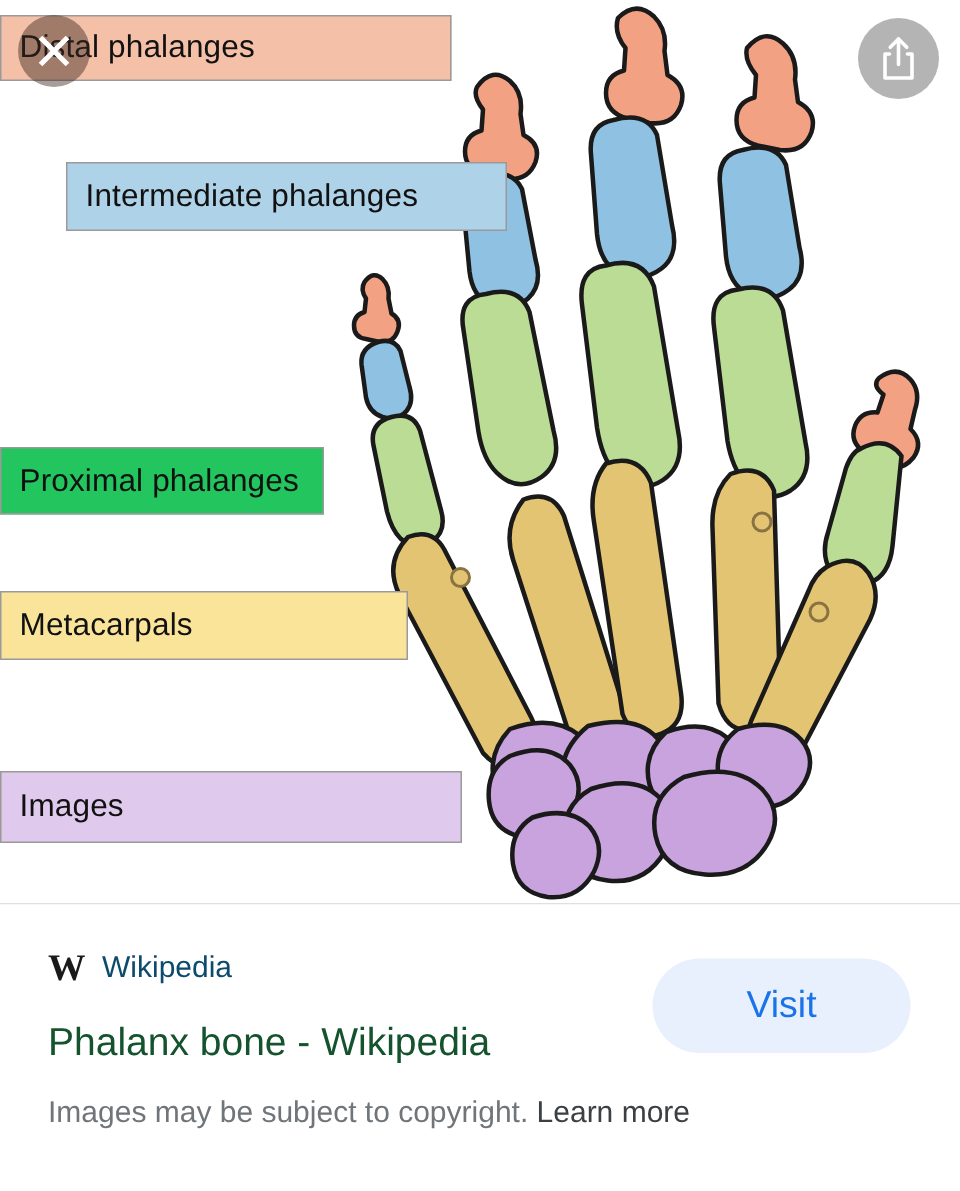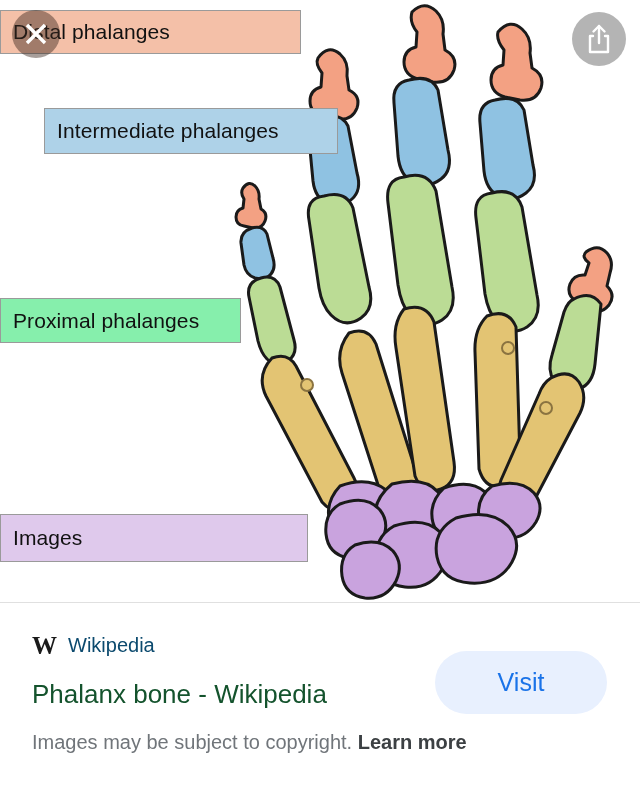--- a/index.html
+++ b/index.html
@@ -32,25 +32,25 @@
     background:#fff; }
   #source-row { position:absolute; left:32px; top:30px; display:flex;
     align-items:center; gap:11px; }
   #wiki-w { font-family:"Liberation Serif", serif; font-size:25px;
     font-weight:700; color:#1a1a1a; line-height:1; }
   #source-name { font-size:20px; color:#0c4a6e; }
   #result-title { position:absolute; left:32px; top:76px; font-size:26px;
     color:#14532d; white-space:nowrap; }
   #copyright { position:absolute; left:32px; top:128px; font-size:20px;
     color:#70757a; white-space:nowrap; }
-  #copyright b { color:#3c4043; font-weight:700; }
+  #copyright b { color:#3c4043; font-weight:400; }
   #visit-btn { position:absolute; right:33px; top:36px; width:172px; height:63px;
     border-radius:32px; background:#e8f0fe; color:#1a73e8; font-size:25px;
     display:flex; align-items:center; justify-content:center; cursor:pointer;
-    border:none; font-family:inherit;margin-top:12px; }
+    border:none; font-family:inherit; }
 </style>
 </head>
 <body>
 
 <div id="viewer">
 
   <div id="image-area">
 
     <svg width="640" height="602" viewBox="0 0 640 602" style="position:absolute;left:0;top:0;">
       <g stroke="#1a1a1a" stroke-width="3" stroke-linejoin="round" stroke-linecap="round">
@@ -99,24 +99,27 @@
     </svg>
 
     <div class="legend-band" style="left:0px;top:10px;width:301px;height:44px;background:#F4C0A8;">
       <span>Distal phalanges</span>
     </div>
 
     <div class="legend-band" style="left:0px;top:108px;width:294px;height:46px;background:#AED2E8;margin-left:44px;">
       <span>Intermediate phalanges</span>
     </div>
 
-    <div class="legend-band" style="left:0px;top:298px;width:241px;height:45px;background:#86efac;">
+    <div class="legend-band" style="left:0px;top:298px;width:216px;height:45px;background:#22c55e;">
       <span>Proximal phalanges</span>
     </div>
 
+    <div class="legend-band" style="left:0px;top:394px;width:272px;height:46px;background:#FAE49A;">
+      <span>Metacarpals</span>
+    </div>
 
     <div class="legend-band" style="left:0px;top:514px;width:308px;height:48px;background:#DFC9EC;">
       <span>Images</span>
     </div>
 
     <div id="close-btn">
       <svg width="26" height="26" viewBox="0 0 26 26">
         <path d="M4 4 L22 22 M22 4 L4 22" stroke="#ffffff" stroke-width="3.4" stroke-linecap="butt"></path>
       </svg>
     </div>

